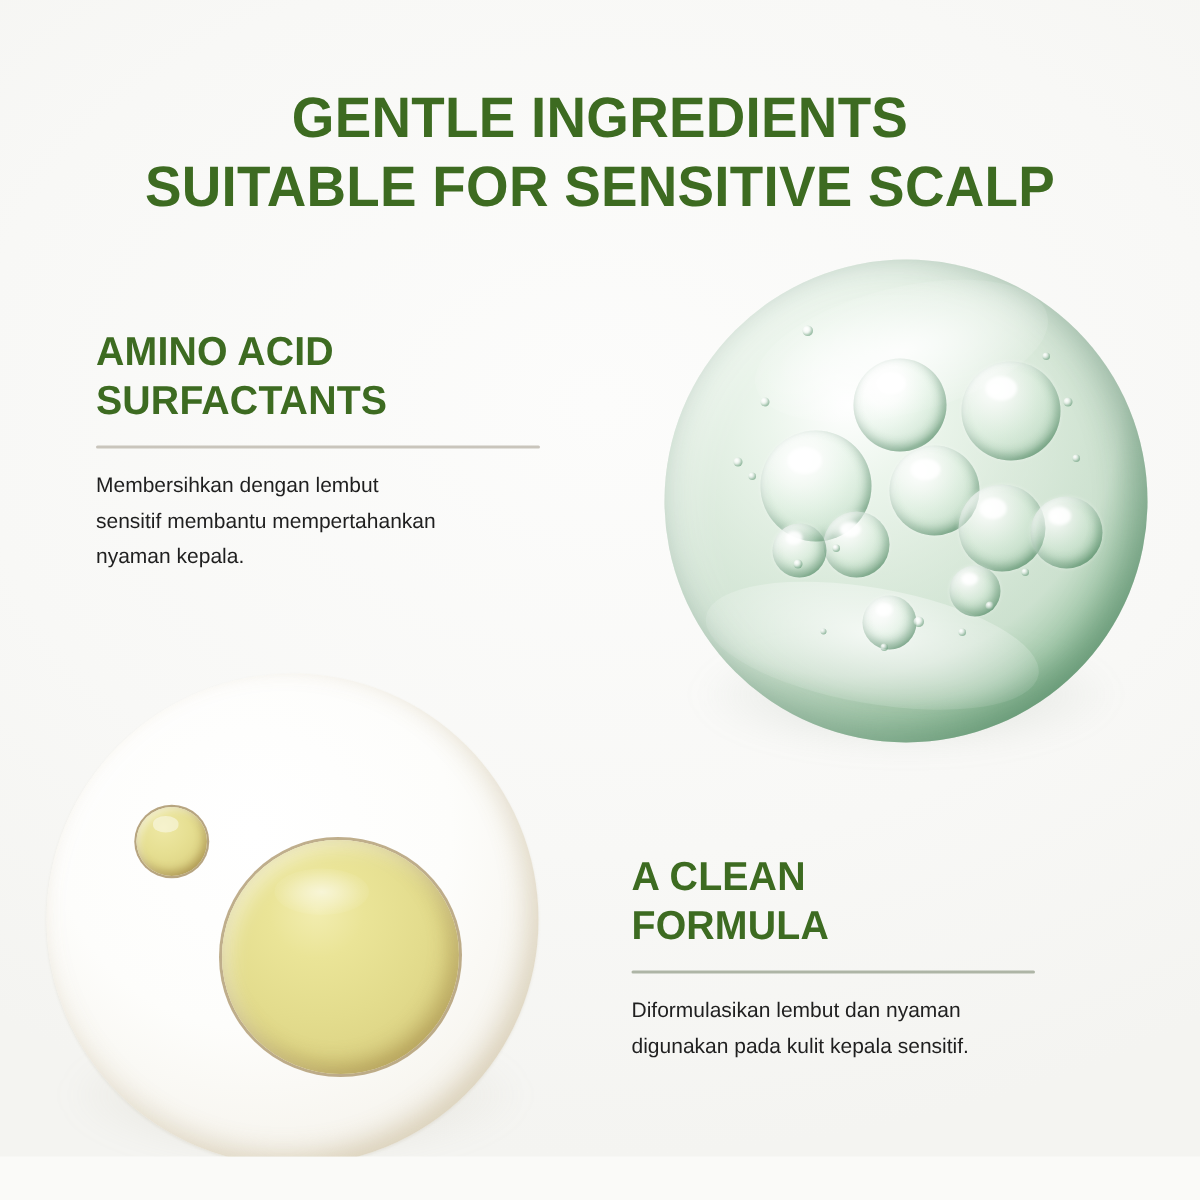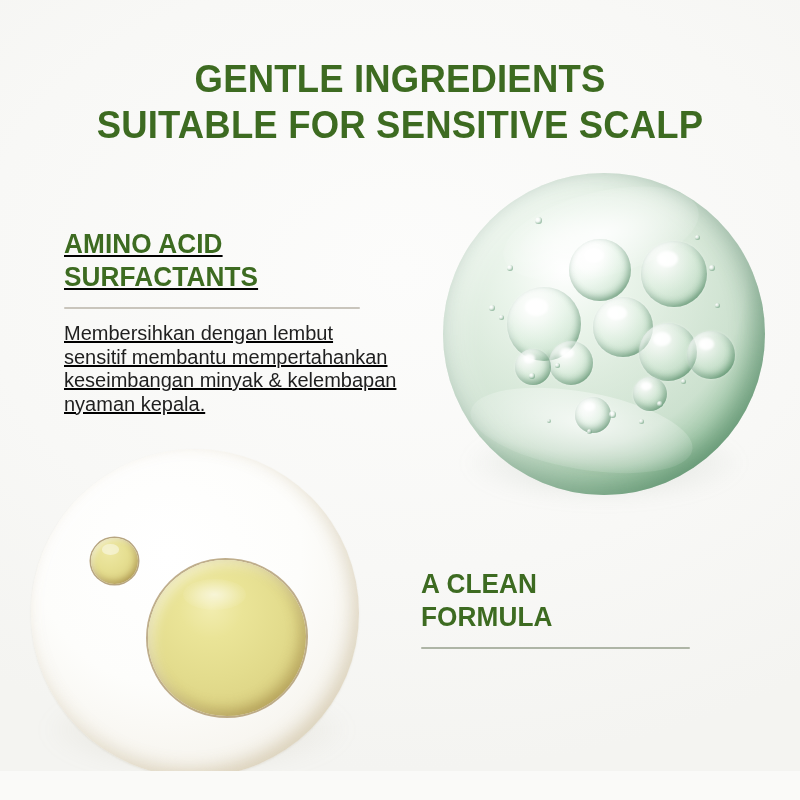--- a/index.html
+++ b/index.html
@@ -52,26 +52,26 @@
   }
   .block-title .t-line { display: block; white-space: nowrap; }
   .rule {
     height: 2px;
     border-radius: 1px;
     margin-top: 13px;
   }
   .block-body {
     margin-top: 13px;
     color: #1f1f1f;
-    font-size: 20px;
+    font-size: 14px;
     line-height: 23.5px;
   }
   .block-body .b-line { display: block; white-space: nowrap; }
 
-  #block-amino { left: 64px; top: 228px; width: 360px; text-decoration: underline; }
+  #block-amino { left: 64px; top: 218px; width: 360px; }
   #block-amino .rule { width: 296px; background: #c9c5bc; }
 
   #block-clean { left: 421px; top: 568px; width: 360px; }
   #block-clean .rule { width: 269px; background: #aeb5a6; }
 
   
   #gel-sphere {
     position: absolute;
     left: 443px;
     top: 173px;
@@ -315,35 +315,38 @@
 
   <div class="block" id="block-amino">
     <div class="block-title" style="color: rgb(61, 107, 33);">
       <span class="t-line">AMINO ACID</span>
       <span class="t-line">SURFACTANTS</span>
     </div>
     <div class="rule" style="background: rgb(201, 197, 188);"></div>
     <div class="block-body">
       <span class="b-line">Membersihkan dengan lembut</span>
       <span class="b-line">sensitif membantu mempertahankan</span>
-      <span class="b-line">keseimbangan minyak &amp; kelembapan</span>
       <span class="b-line">nyaman kepala.</span>
     </div>
   </div>
 
   <div id="oil-dish">
     <div class="dish-shadow"></div>
     <div class="dish">
       <div class="drop-small"></div>
       <div class="drop-big"></div>
     </div>
     <div class="dish-rim"></div>
   </div>
 
   <div class="block" id="block-clean">
     <div class="block-title" style="color: rgb(61, 107, 33);">
       <span class="t-line">A CLEAN</span>
       <span class="t-line">FORMULA</span>
     </div>
     <div class="rule" style="background: rgb(174, 181, 166);"></div>
+    <div class="block-body">
+      <span class="b-line">Diformulasikan lembut dan nyaman</span>
+      <span class="b-line">digunakan pada kulit kepala sensitif.</span>
+    </div>
   </div>
 
 </div>
 
 </body></html>

